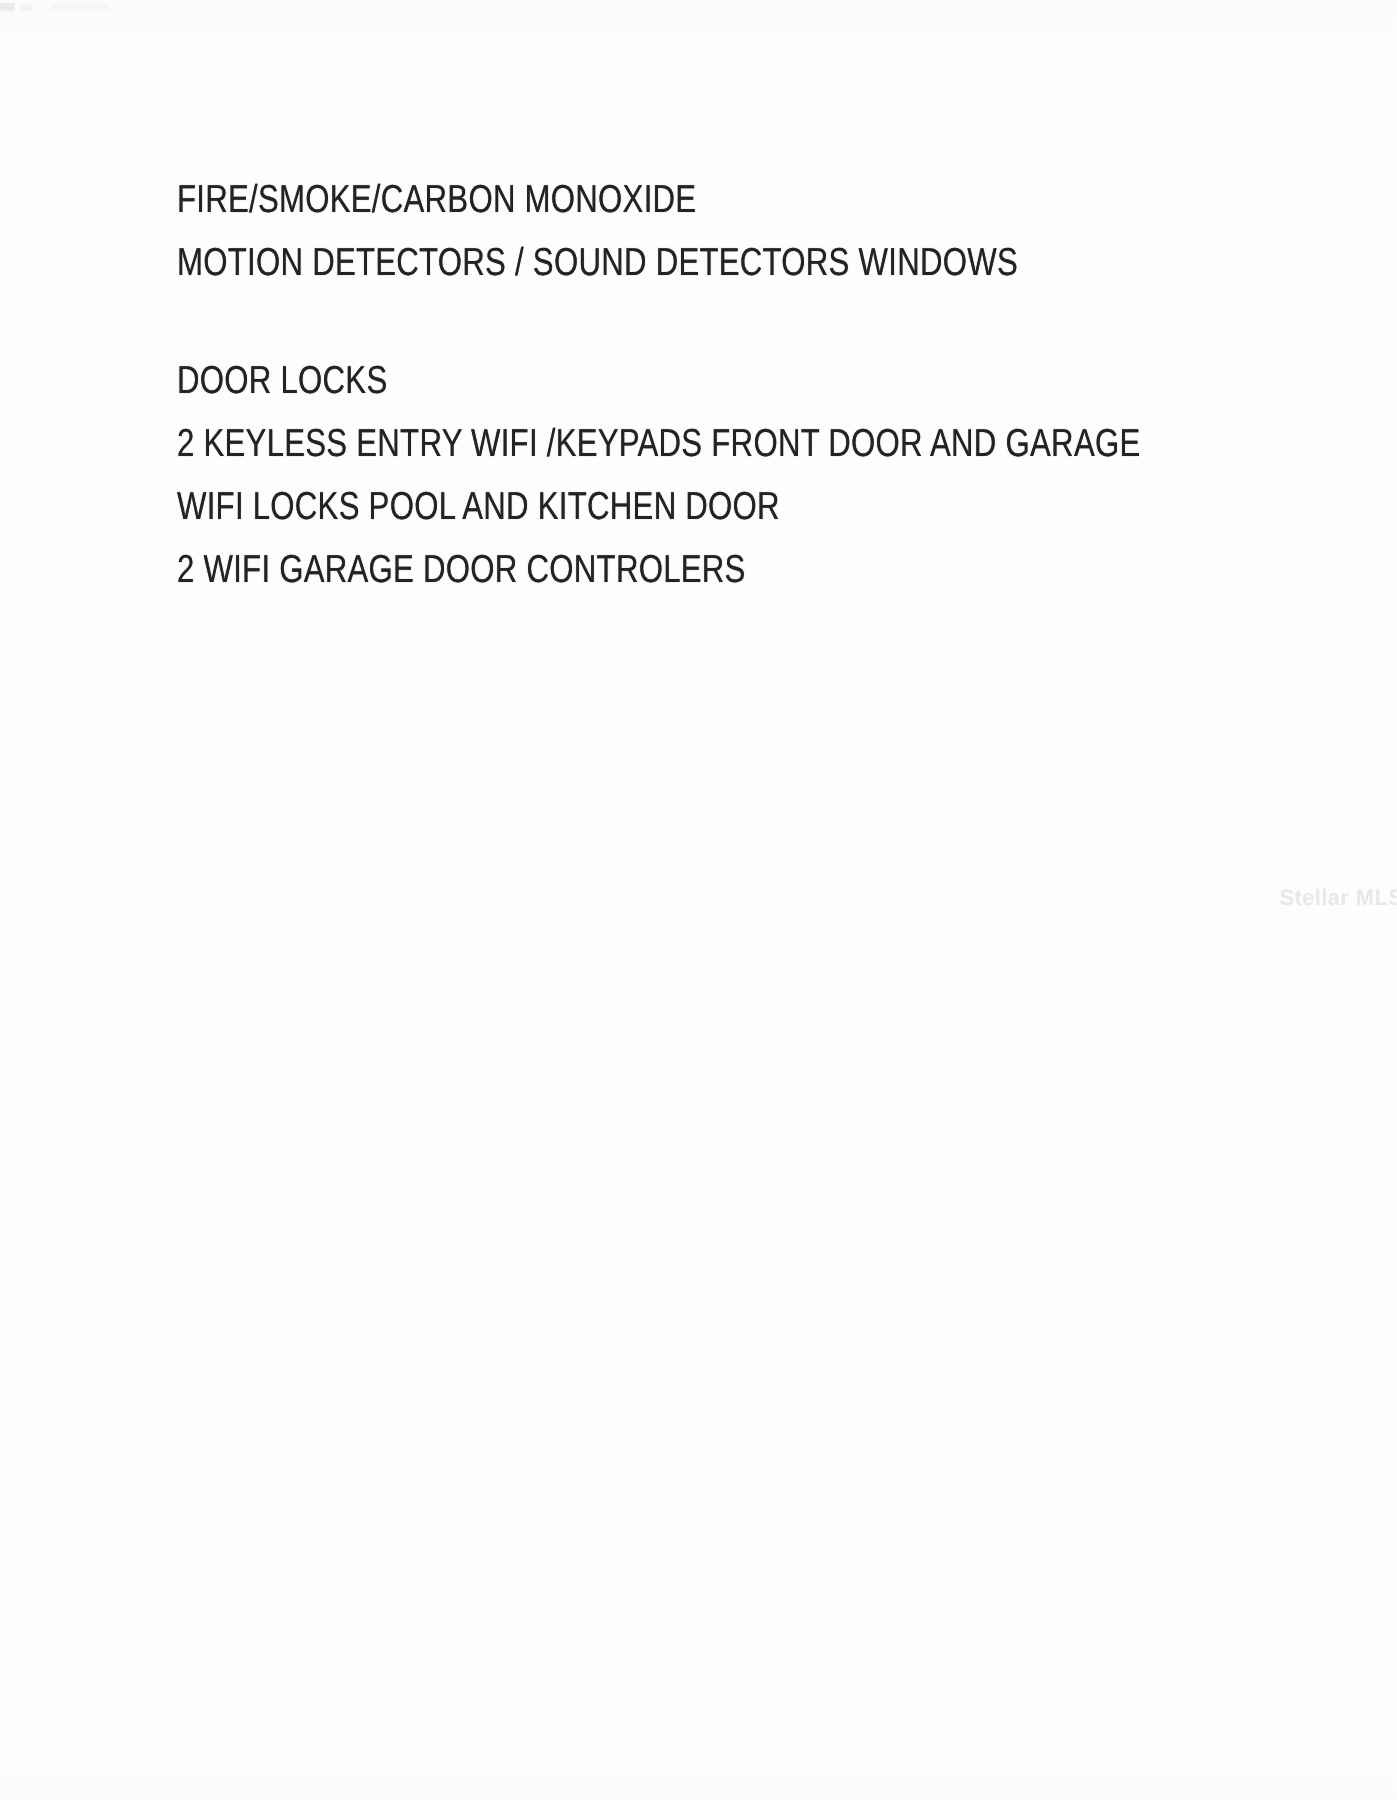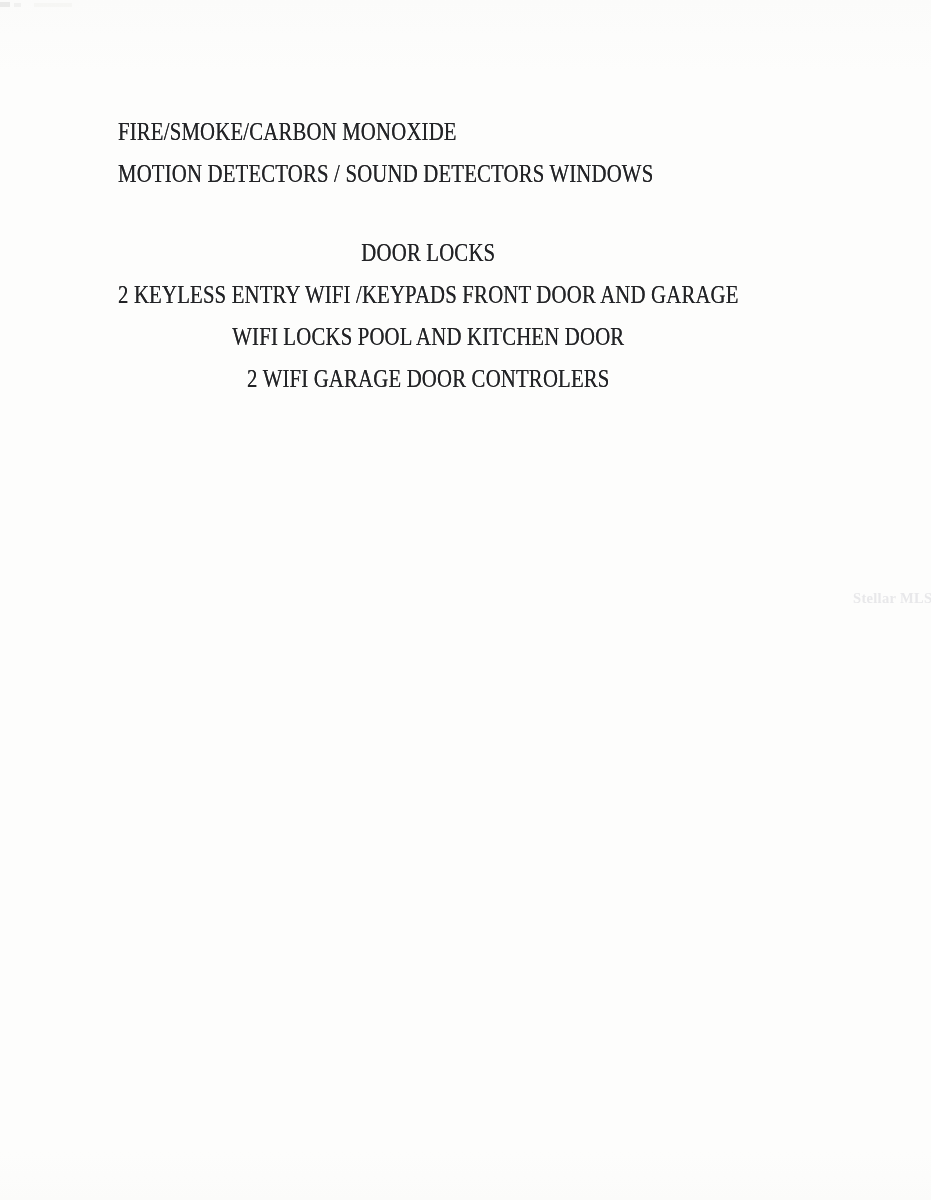--- a/index.html
+++ b/index.html
@@ -11,30 +11,28 @@
     height: 1200px;
     position: relative;
     overflow: hidden;
     background: #fcfcfb;
     font-family: "Liberation Sans", sans-serif;
   }
   .page {
     position: absolute;
     inset: 0;
     background: linear-gradient(180deg, #fbfbfa 0%, #fdfdfc 6%, #fdfdfc 96%, #fbfbfa 100%);
-    font-family: Liberation Serif, serif;
   }
   .content {
     position: absolute;
     left: 118px;
     top: 111px;
   }
   .group + .group {
     margin-top: 37px;
-    text-align: center;
   }
   .line {
     font-size: 26px;
     line-height: 42px;
     font-weight: 400;
     color: #222326;
     letter-spacing: 0.2px;
     white-space: nowrap;
     transform: scaleX(0.8);
     transform-origin: left center;

